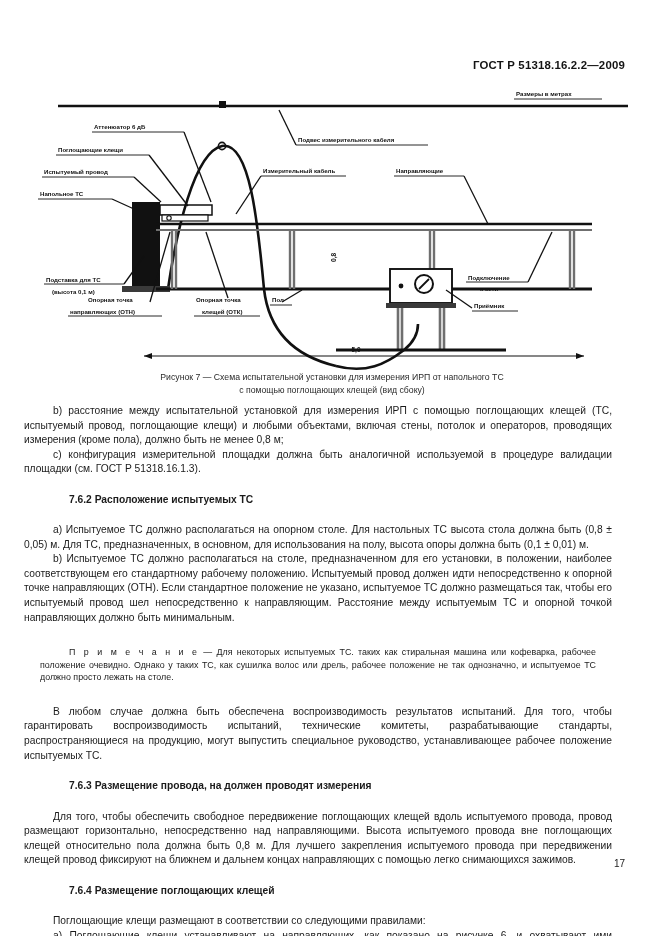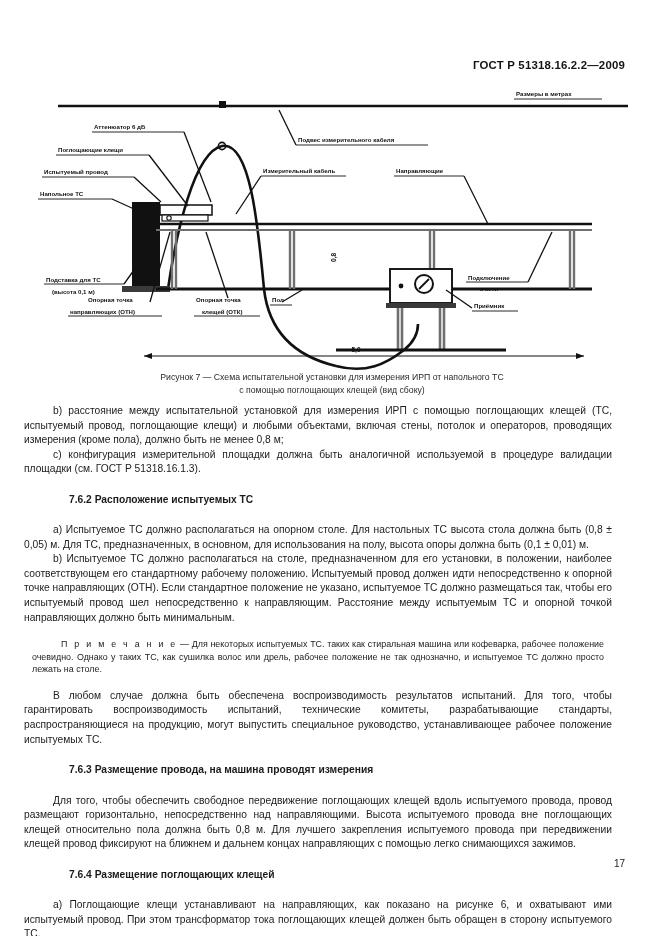--- a/index.html
+++ b/index.html
@@ -76,21 +76,21 @@
     text-align-last: left;
     hyphens: manual;
   }
   .heading {
     margin: 16px;
     text-indent: 29px;
     font-weight: bold;
     text-align: left;
   }
   .note {
-    margin: 8px;
+    margin: 16px;
     text-indent: 29px;
     font-size: 8.9px;
     line-height: 12.6px;
     text-align: justify;
     text-align-last: left;
     padding-top: 5px;
   }
   .note-lead {
     letter-spacing: 2.1px;
   }
@@ -259,26 +259,27 @@
     <p class="para">a)  Испытуемое ТС должно располагаться на опорном столе. Для настольных ТС высота стола должна быть (0,8 ± 0,05) м. Для ТС, предназначенных, в основном, для использования на полу, высота опоры должна быть (0,1 ± 0,01) м.</p>
 
     <p class="para">b)  Испытуемое ТС должно располагаться на столе, предназначенном для его установки, в положении, наиболее соответствующем его стандартному рабочему положению. Испытуемый провод должен идти непосредственно к опорной точке направляющих (ОТН). Если стандартное положение не указано, испытуемое ТС должно размещаться так, чтобы его испытуемый провод шел непосредственно к направляющим. Расстояние между испытуемым ТС и опорной точкой направляющих должно быть минимальным.</p>
 
     <p class="note"><span class="note-lead">П р и м е ч а н и е</span><span> — Для некоторых испытуемых ТС. таких как стиральная машина или кофеварка, рабочее положение очевидно. Однако у таких ТС, как сушилка волос или дрель, рабочее положение не так однозначно, и испытуемое ТС должно просто лежать на столе.</span></p>
 
     <div class="gap-sm"></div>
 
     <p class="para">В любом случае должна быть обеспечена воспроизводимость результатов испытаний. Для того, чтобы гарантировать воспроизводимость испытаний, технические комитеты, разрабатывающие стандарты, распространяющиеся на продукцию, могут выпустить специальное руководство, устанавливающее рабочее положение испытуемых ТС.</p>
 
-    <p class="heading">7.6.3  Размещение провода, на машина проводят измерения</p>
+    <p class="heading">7.6.3  Размещение провода, на должен проводят измерения</p>
 
     <p class="para">Для того, чтобы обеспечить свободное передвижение поглощающих клещей вдоль испытуемого провода, провод размещают горизонтально, непосредственно над направляющими. Высота испытуемого провода вне поглощающих клещей относительно пола должна быть 0,8 м. Для лучшего закрепления испытуемого провода при передвижении клещей провод фиксируют на ближнем и дальнем концах направляющих с помощью легко снимающихся зажимов.</p>
 
     <p class="heading">7.6.4  Размещение поглощающих клещей</p>
 
+    <p class="para">Поглощающие клещи размещают в соответствии со следующими правилами:</p>
 
     <p class="para">a)  Поглощающие клещи устанавливают на направляющих, как показано на рисунке 6, и охватывают ими испытуемый провод. При этом трансформатор тока поглощающих клещей должен быть обращен в сторону испытуемого ТС.</p>
 
   </div>
 
   <div class="page-number">17</div>
 
 </div>
 
 </body></html>

